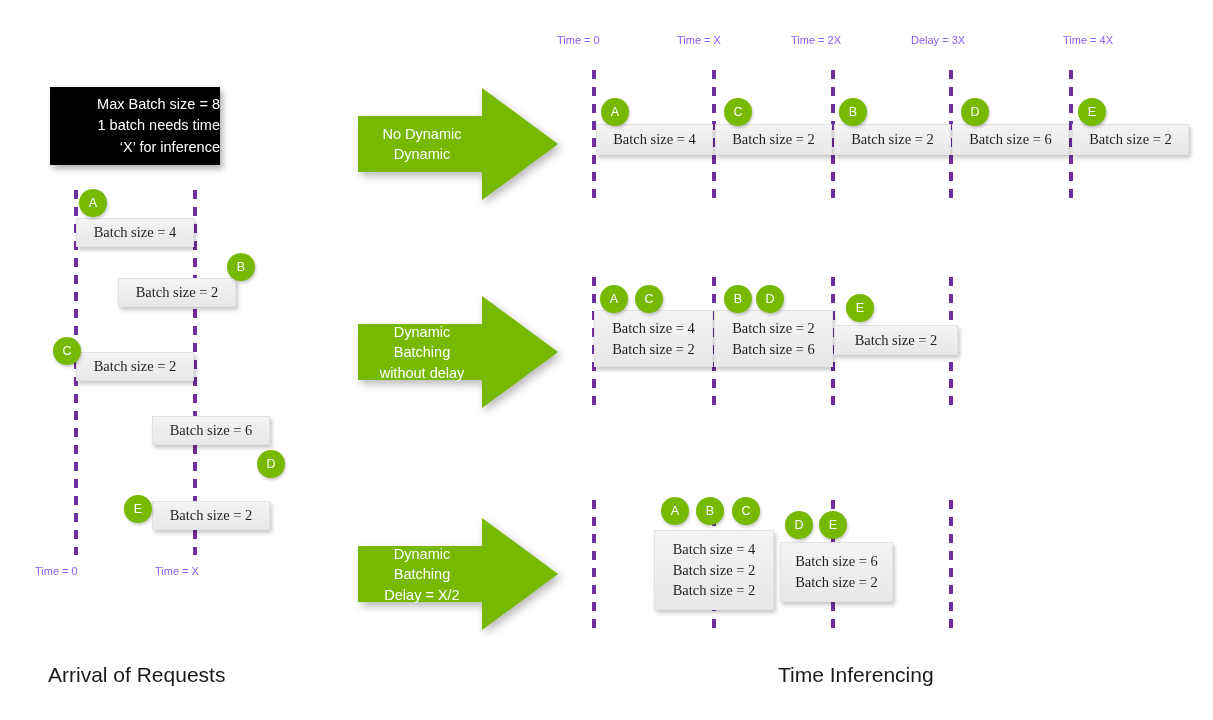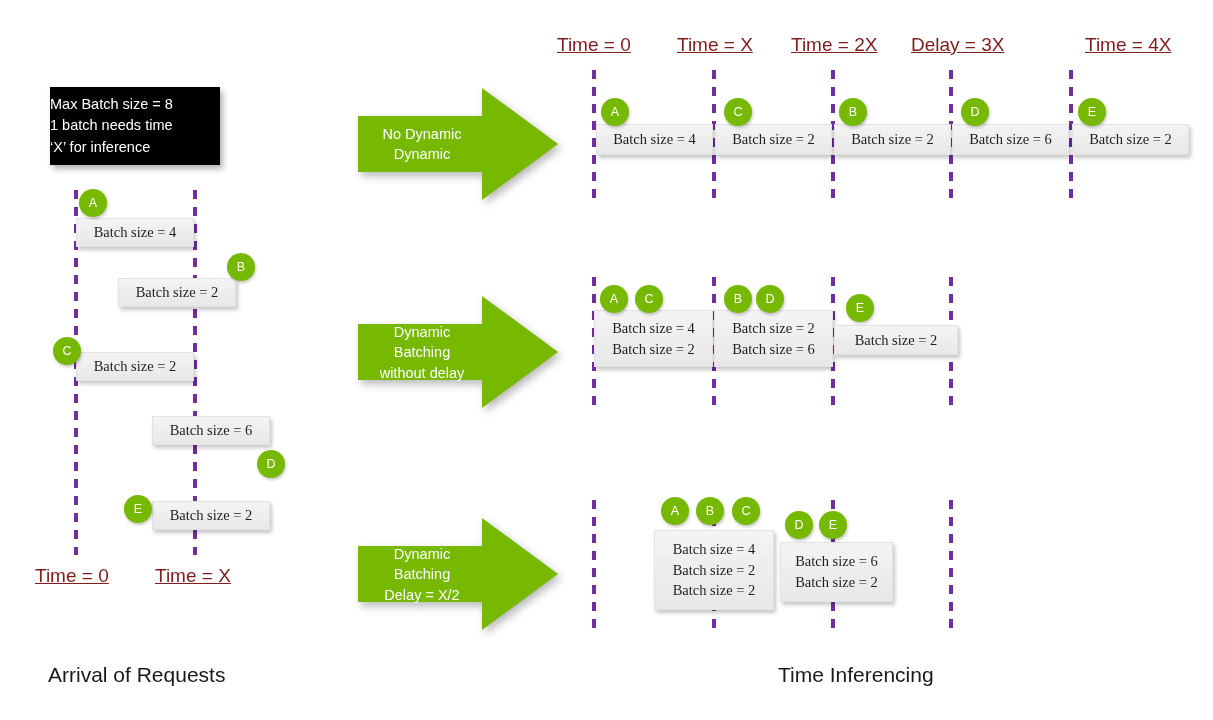--- a/index.html
+++ b/index.html
@@ -64,21 +64,21 @@
   }
 
   
   #notebox {
     position: absolute;
     background: #000000;
     color: #ffffff;
     box-shadow: 3px 4px 6px rgba(0,0,0,0.3);
     display: flex;
     flex-direction: column;
-    align-items: flex-start;
+    align-items: flex-end;
     justify-content: center;
     font-size: 14.5px;
     line-height: 1.45;
     text-align: center;
   }
 
   
   .arrow {
     position: absolute;
     color: #ffffff;
@@ -98,24 +98,23 @@
     left: 4%;
     right: 40%;
     top: 50%;
     transform: translateY(-50%);
     z-index: 2;
   }
 
   
   .tlabel {
     position: absolute;
-    font-size: 19px;
-    color: #7f1d1d;
+    font-size: 11px;
+    color: #8b5cf6;
     white-space: nowrap;
-    text-decoration: underline;
   }
   .sectiontitle {
     position: absolute;
     font-size: 21px;
     color: #1a1a1a;
     white-space: nowrap;
   }
 </style>
 </head>
 <body>
@@ -168,21 +167,21 @@
 
   <div class="tlabel" style="left:35px; top:565px;">Time = 0</div>
   <div class="tlabel" style="left:155px; top:565px;">Time = X</div>
 
   <div class="sectiontitle" style="left:48px; top:663px;">Arrival of Requests</div>
 
   <div class="tlabel" style="left:557px; top:34px;">Time = 0</div>
   <div class="tlabel" style="left:677px; top:34px;">Time = X</div>
   <div class="tlabel" style="left:791px; top:34px;">Time = 2X</div>
   <div class="tlabel" style="left:911px; top:34px;">Delay = 3X</div>
-  <div class="tlabel" style="left:1085px; top:34px;">Time = 4X</div>
+  <div class="tlabel" style="left:1063px; top:34px;">Time = 4X</div>
 
   <div class="arrow" style="left:358px; top:88px; width:200px; height:112px;">
     <div class="shape"></div>
     <div class="atext">
       <div>No Dynamic</div>
       <div>Dynamic</div>
     </div>
   </div>
 
   <div class="vline" style="left:592px; top:70px; height:130px;"></div>

